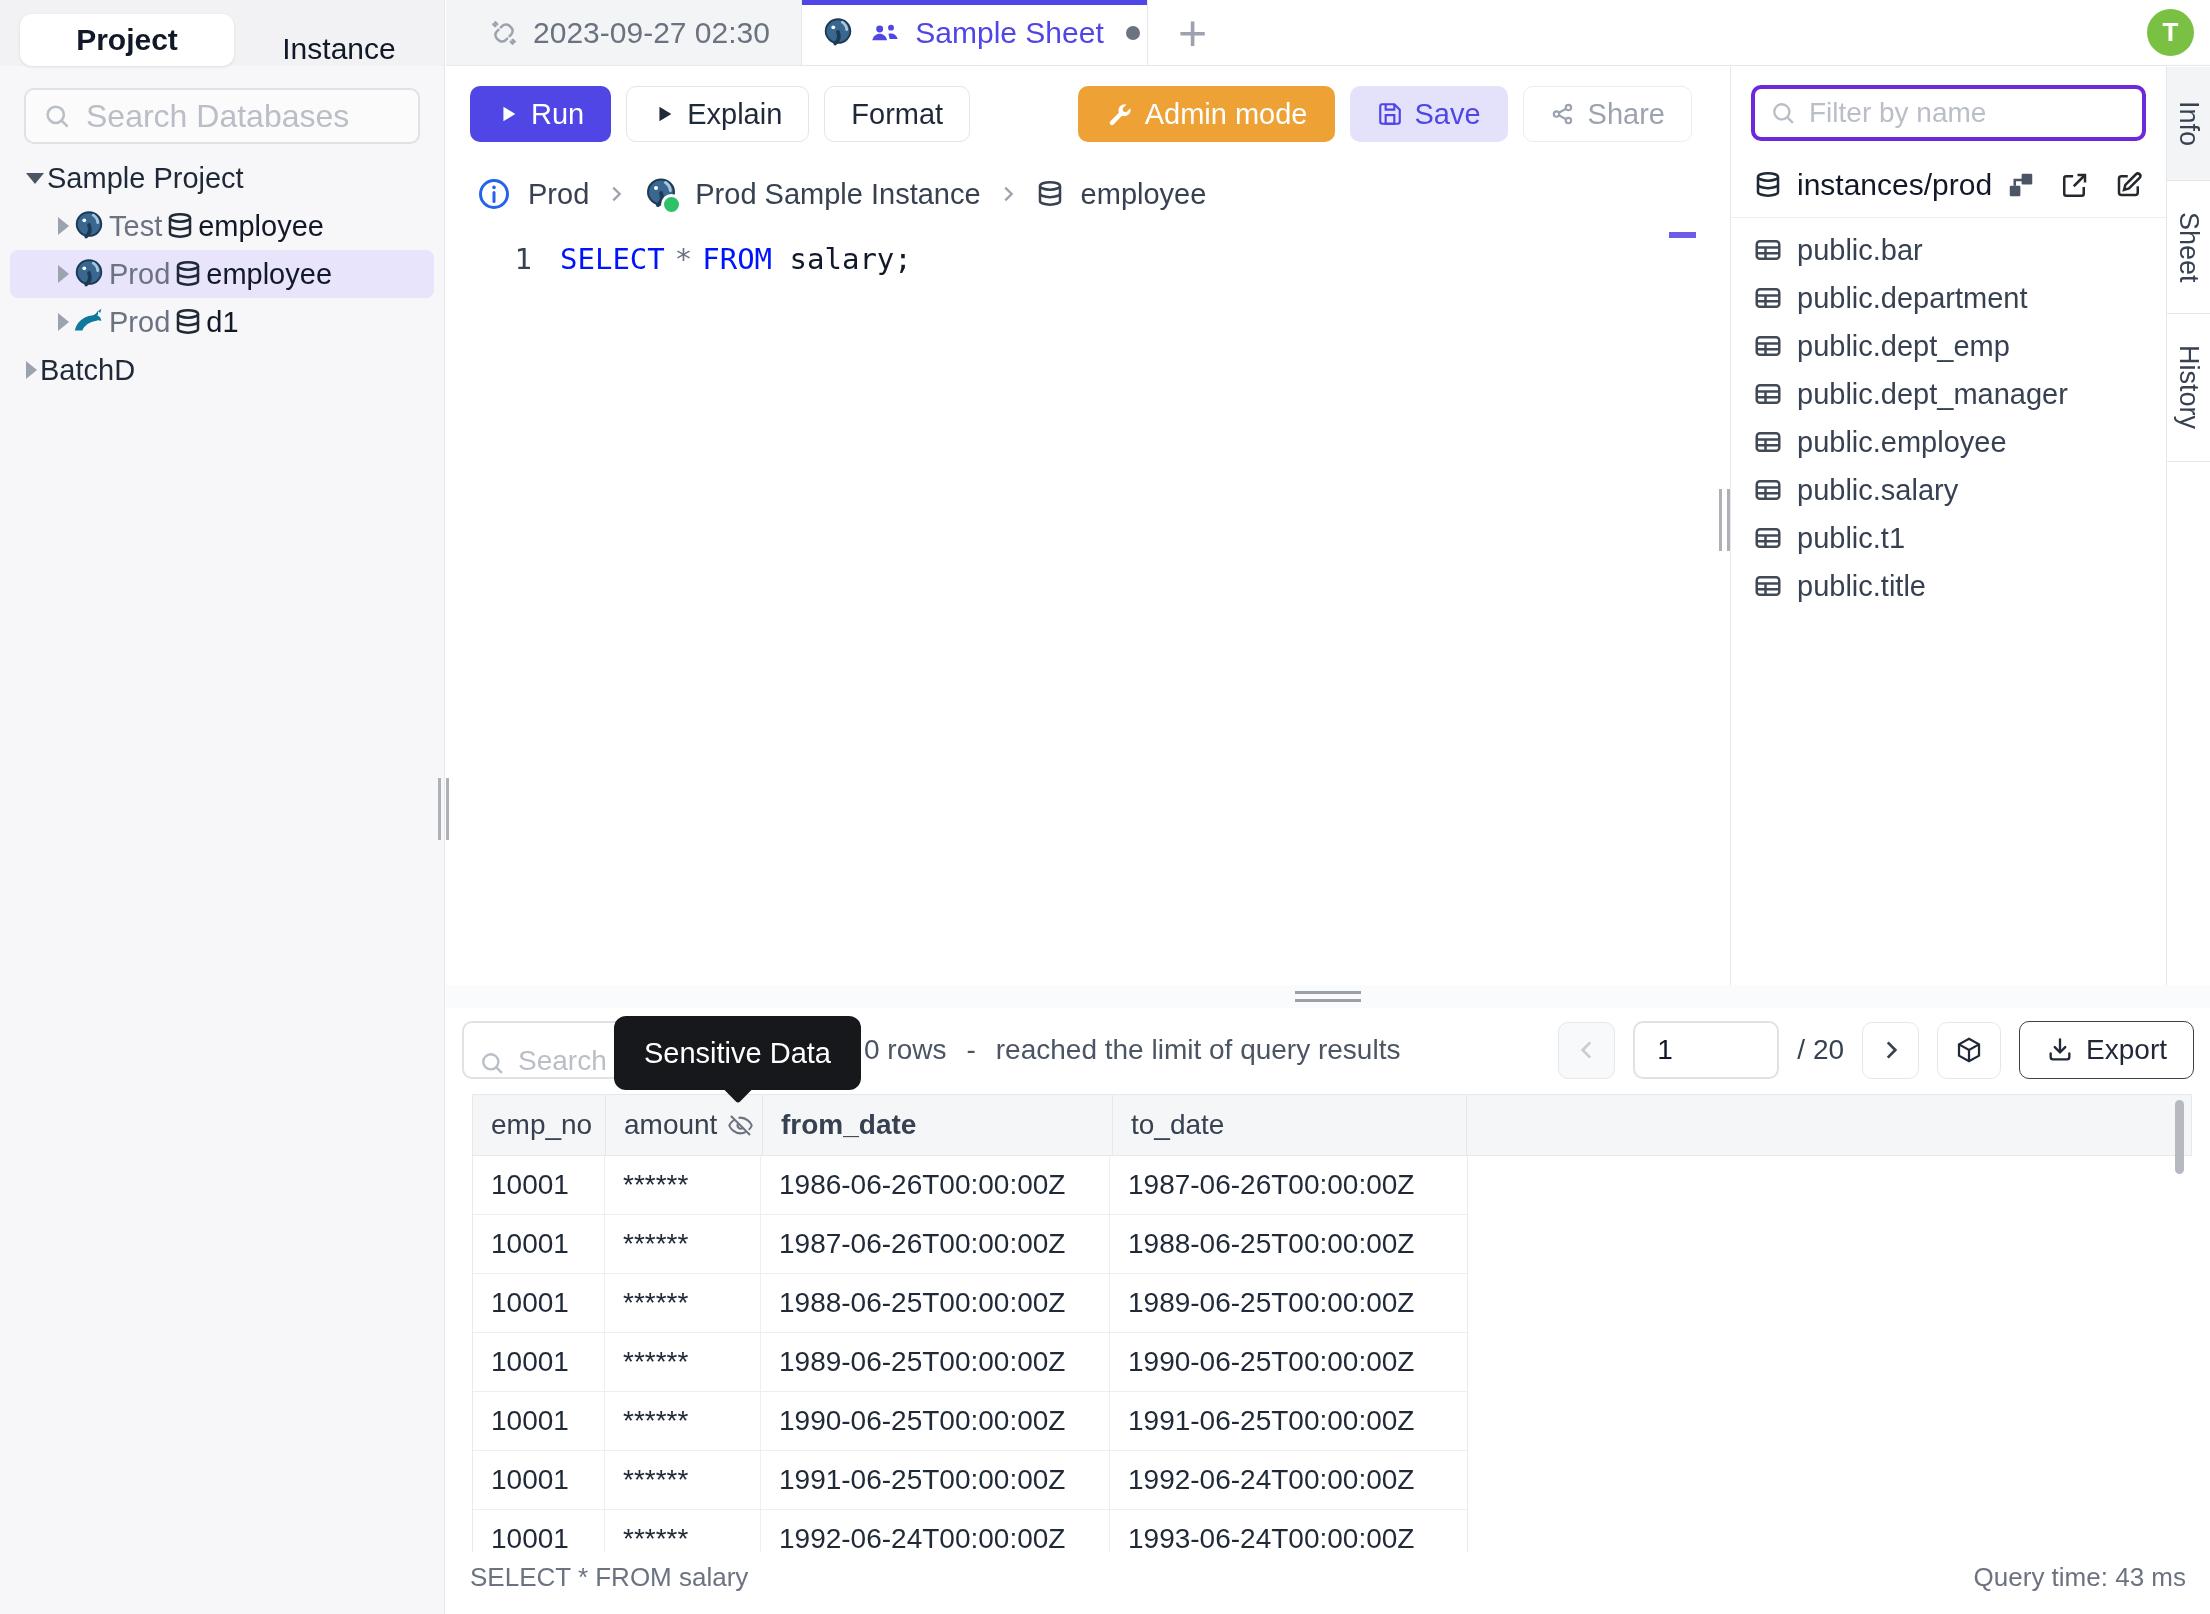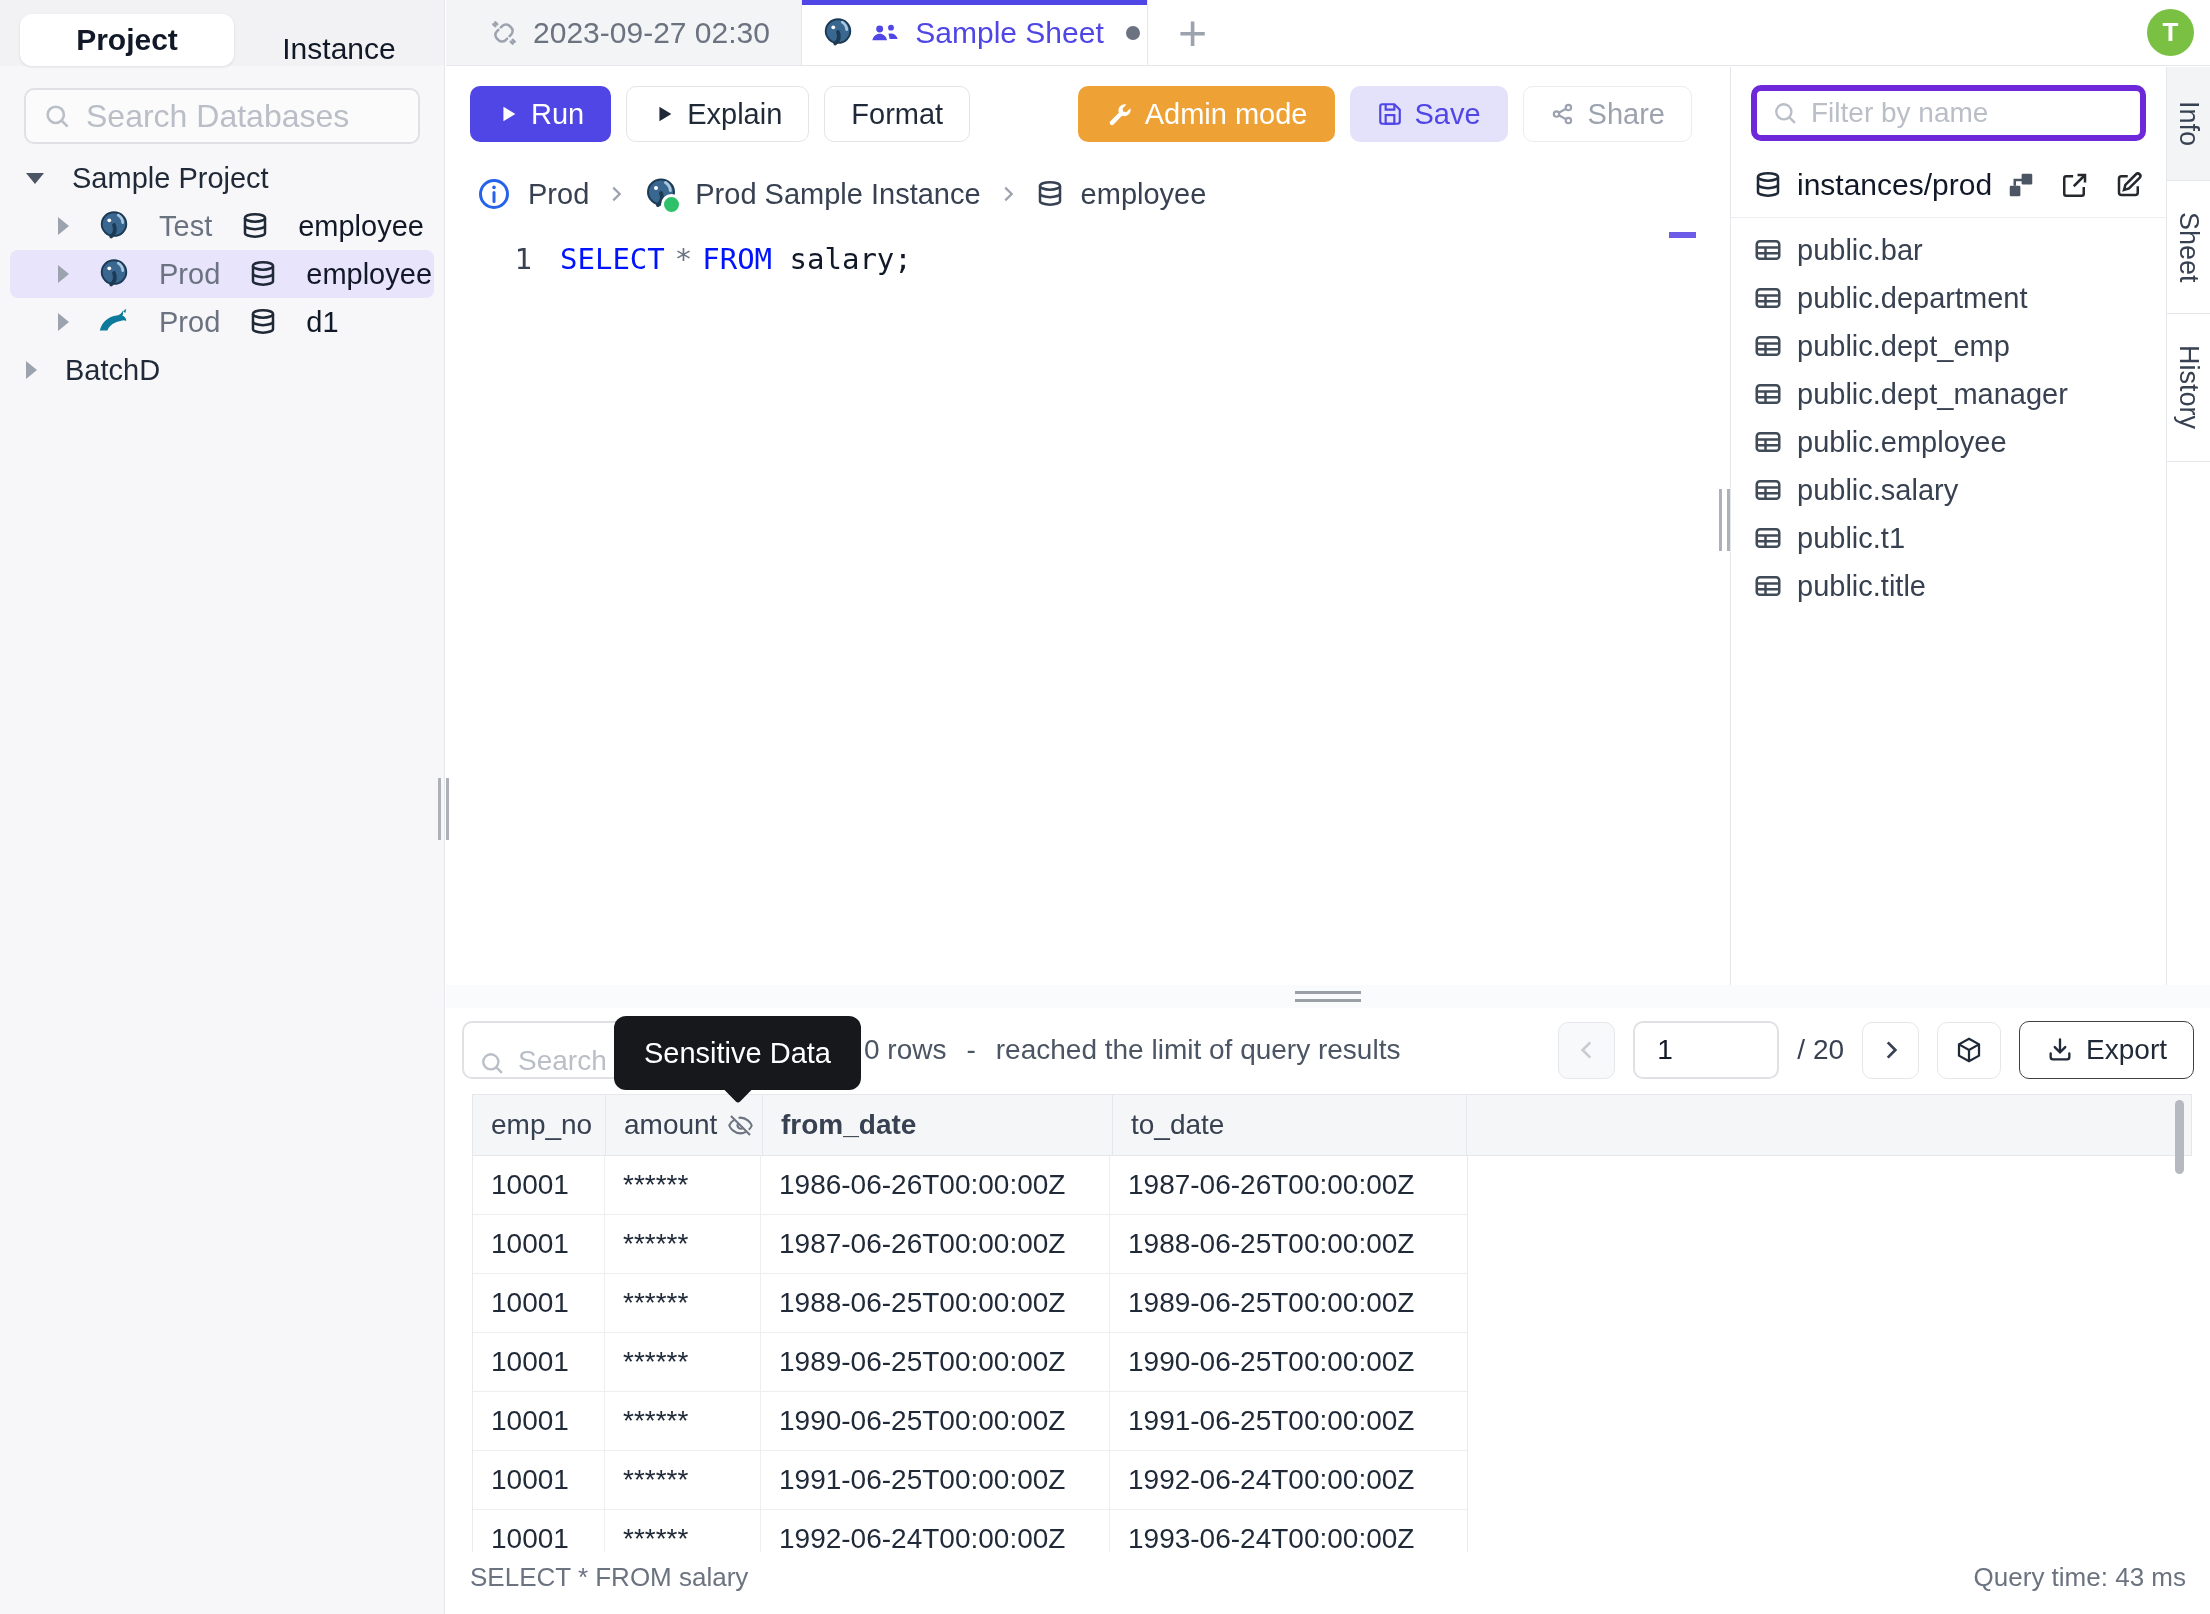--- a/index.html
+++ b/index.html
@@ -10,21 +10,21 @@
   
   .sidebar{position:absolute;left:0;top:0;width:445px;height:1614px;background:#f7f7f9;border-right:1px solid #e5e7eb;box-sizing:border-box;}
   .side-top{height:66px;background:#f2f2f4;display:flex;align-items:flex-end;padding-left:13px;}
   .seg-pill{width:214px;height:52px;margin-left:7px;background:#fff;border-radius:12px;box-shadow:0 1px 3px rgba(0,0,0,.10);
             display:flex;align-items:center;justify-content:center;font-size:30px;font-weight:600;color:#111827;cursor:default;}
   .seg-plain{flex:1;display:flex;align-items:center;justify-content:center;font-size:30px;color:#111827;}
   .side-search{margin:22px 24px 10px 24px;height:56px;border:2px solid #e0e1e5;border-radius:10px;display:flex;align-items:center;background:#fbfbfc;box-sizing:border-box;}
   .side-search .mag{margin:0 14px 0 16px;color:#b9bec7;}
   .side-search .ph{color:#b9bec7;font-size:32px;}
   .tree{margin-top:10px;}
-  .trow{height:48px;display:flex;align-items:center;gap:28px;font-size:29px;}
+  .trow{height:48px;display:flex;align-items:center;gap:3px;font-size:29px;}
   .trow .caret-d{width:0;height:0;border-left:9px solid transparent;border-right:9px solid transparent;border-top:11px solid #4b5563;}
   .trow .caret-r{width:0;height:0;border-top:9px solid transparent;border-bottom:9px solid transparent;border-left:11px solid #9ca3af;}
   .t-project{padding-left:26px;color:#1f2937;}
   .t-db{padding-left:58px;}
   .t-db .env{color:#6b7280;}
   .t-db .db{color:#111827;}
   .t-sel{background:#e7e4fb;border-radius:8px;margin:0 10px;padding-left:48px;}
   .dbglyph{color:#1f2937;}
 
   
@@ -65,21 +65,21 @@
   .handle-v{position:absolute;display:flex;gap:5px;z-index:5;cursor:col-resize;}
   .handle-v i{display:block;width:3px;height:62px;background:#aeb2b8;}
   .hv-side{left:438px;top:778px;}
   .hv-right{left:1719px;top:489px;}
   .hsplit{position:absolute;left:446px;top:985px;right:0;height:23px;background:#fafbfc;cursor:row-resize;}
   .hsplit .bars{width:66px;margin:6px auto 0 auto;display:flex;flex-direction:column;gap:5px;}
   .hsplit .bars i{display:block;height:3px;background:#9aa0a6;}
 
   
   .rightpanel{position:absolute;left:1730px;top:67px;width:436px;height:933px;background:#fff;border-left:1px solid #e5e7eb;box-sizing:border-box;}
-  .filter{margin:18px 20px 12px 20px;height:56px;border:6px solid #6d28d9;border-radius:10px;display:flex;align-items:center;box-sizing:border-box;}
+  .filter{margin:18px 20px 12px 20px;height:56px;border:4px solid #6d28d9;border-radius:10px;display:flex;align-items:center;box-sizing:border-box;}
   .filter .mag{margin:0 12px 0 14px;color:#b9bec7;}
   .filter .ph{color:#b9bec7;font-size:28px;}
   .scope-row{height:64px;display:flex;align-items:center;gap:14px;padding:0 22px;font-size:30px;color:#111827;border-bottom:1px solid #eceef1;}
   .scope-icons{margin-left:auto;display:flex;gap:24px;color:#25292e;}
   .tlist{margin-top:8px;}
   .tlist-row{height:48px;display:flex;align-items:center;gap:14px;padding:0 22px;font-size:29px;color:#374151;cursor:pointer;}
   .tlist-row .tic{color:#414b57;}
 
   
   .strip{position:absolute;left:2166px;top:67px;width:44px;height:933px;background:#fff;border-left:1px solid #e5e7eb;box-sizing:border-box;}

